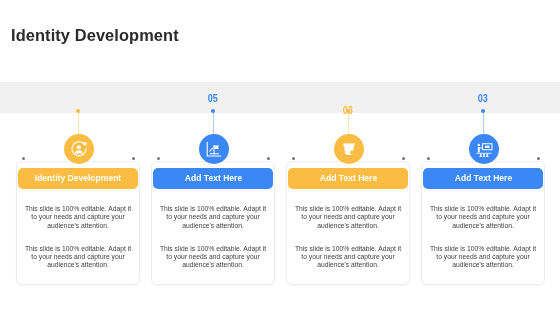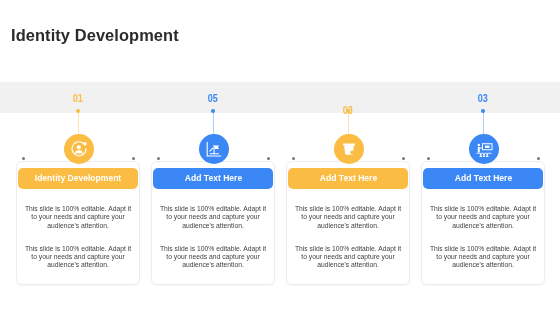--- a/index.html
+++ b/index.html
@@ -41,21 +41,20 @@
 </style>
 </head>
 <body>
 
 <div class="slide">
 
   <div class="title">Identity Development</div>
   <div class="band"></div>
 
   <div class="col col-1">
-    <div class="num" style="color: rgb(251, 188, 67);"><span>01</span></div>
     <div class="dot" style="background: rgb(251, 188, 67);"></div>
     <div class="vline" style="background: rgb(251, 188, 67);"></div>
     <div class="icon" style="background: rgb(251, 188, 67);">
         <svg viewBox="0 0 40 40" width="20" height="20">
           <path d="M31.2 11.2A14 14 0 1 0 34 19.6" stroke="#fff" stroke-width="2.2" fill="none" stroke-linecap="round"></path>
           <circle cx="19.6" cy="16.5" r="4.2" fill="#fff"></circle>
           <path d="M11.6 29c0-4.3 3.6-6.6 8-6.6s8 2.3 8 6.6z" fill="#fff"></path>
           <circle cx="32" cy="9.4" r="3.4" fill="#fff"></circle>
         </svg>
       </div>

